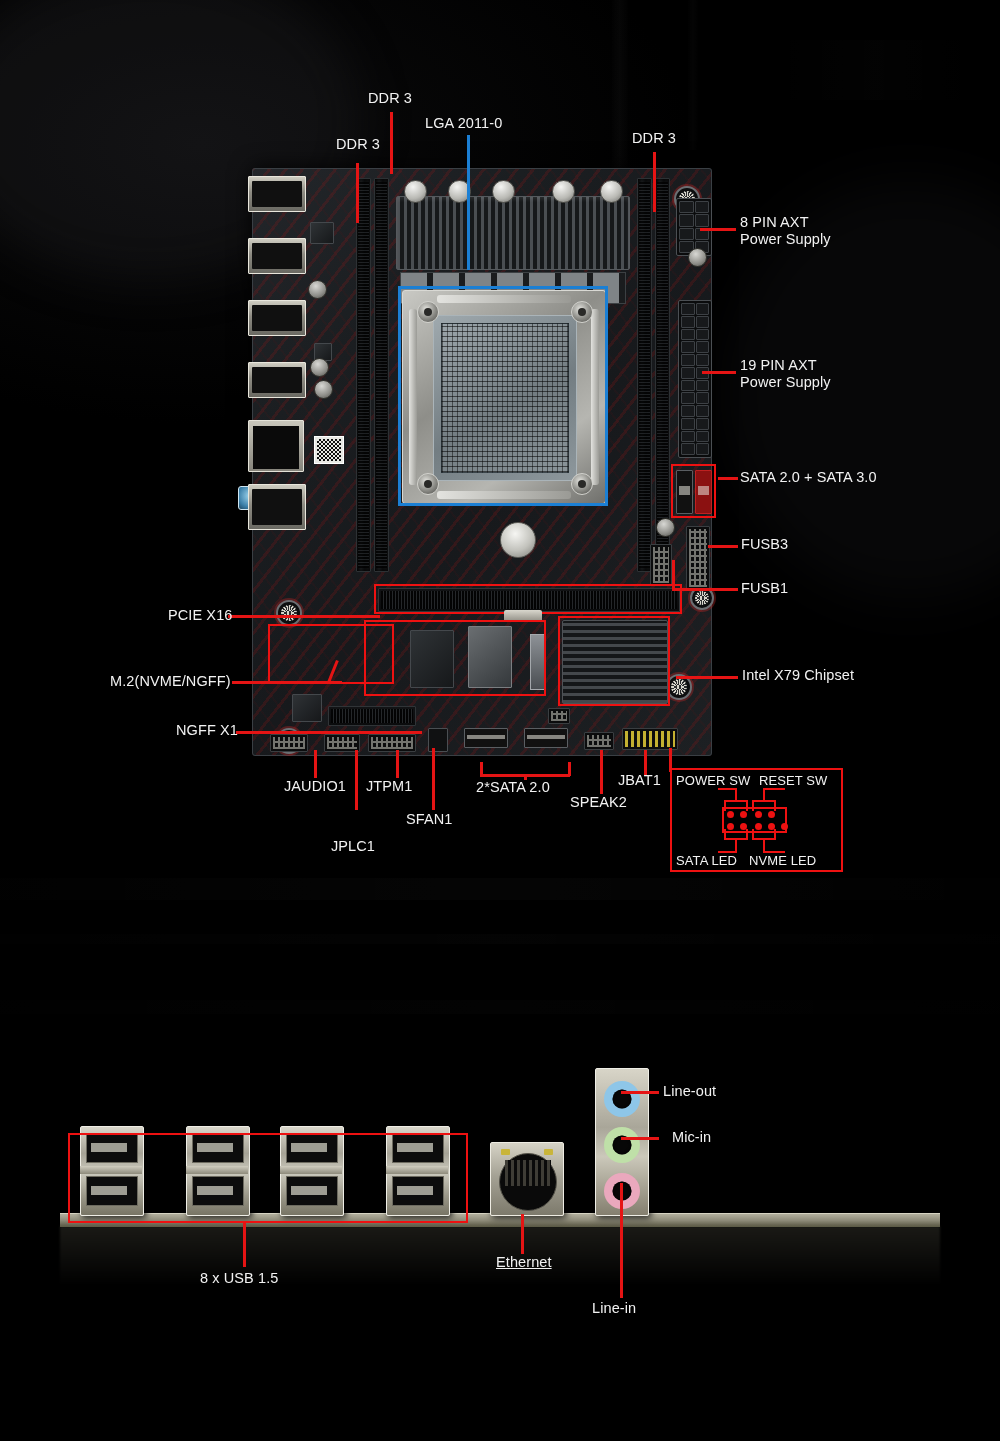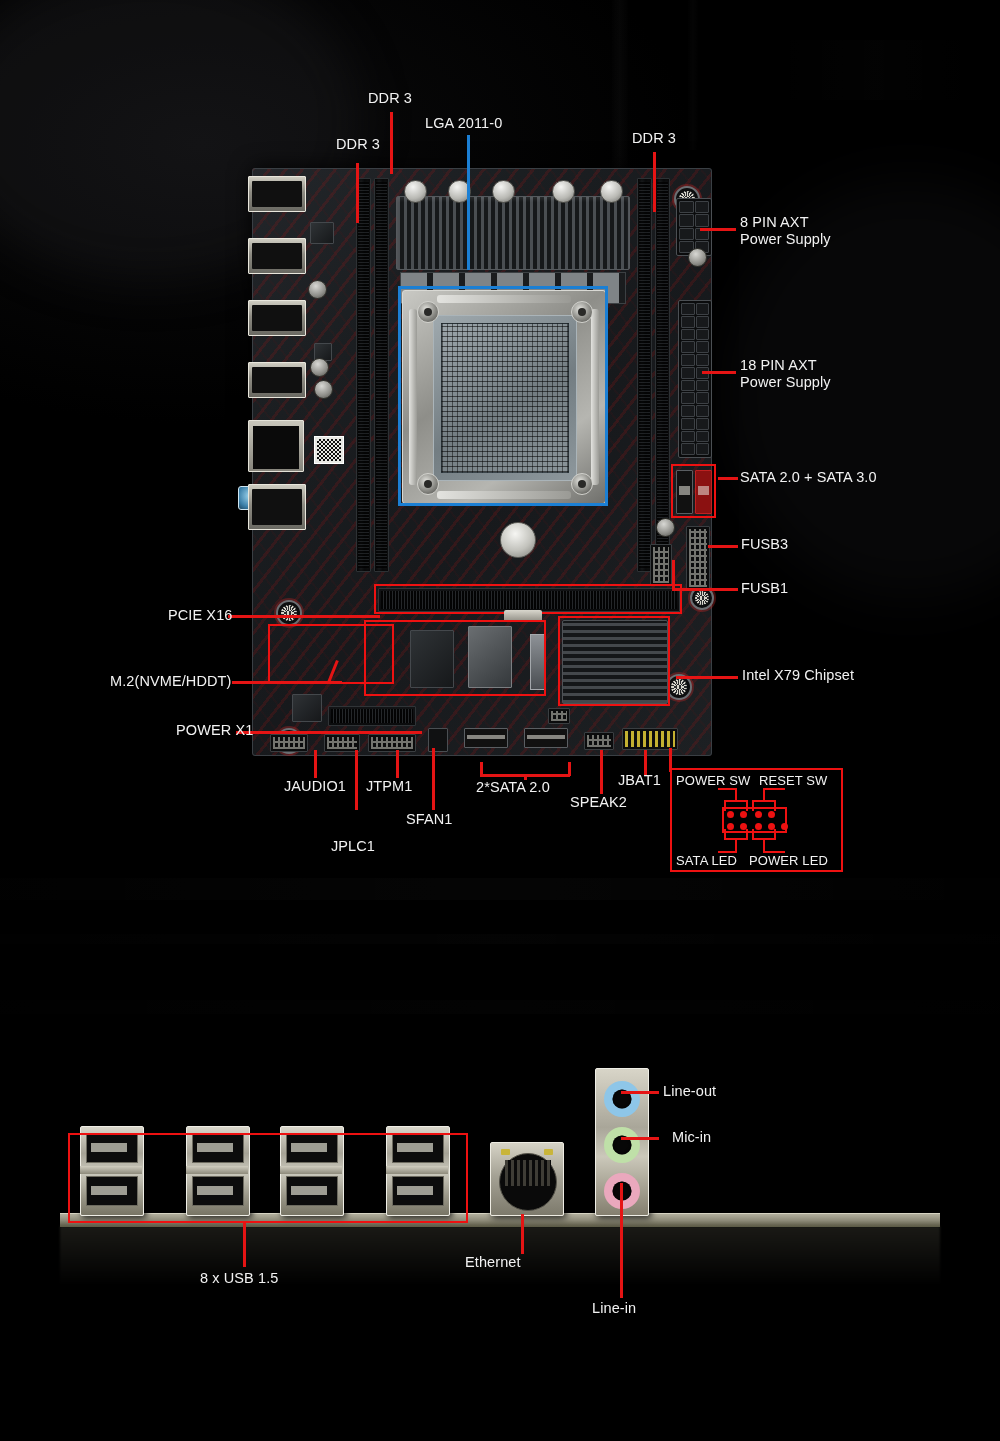--- a/index.html
+++ b/index.html
@@ -332,21 +332,21 @@
 <div class="lbl" style="left:632px;top:130px;">DDR 3</div>
 
 <div class="lead" style="left:700px;top:228px;width:36px;height:2.5px;"></div>
 <div class="lbl two" style="left:740px;top:214px;">
   <div>8 PIN AXT</div>
   <div>Power Supply</div>
 </div>
 
 <div class="lead" style="left:702px;top:371px;width:34px;height:2.5px;"></div>
 <div class="lbl two" style="left:740px;top:357px;">
-  <div>18 PIN AXT</div>
+  <div>19 PIN AXT</div>
   <div>Power Supply</div>
 </div>
 
 <div class="lead" style="left:718px;top:477px;width:20px;height:2.5px;"></div>
 <div class="lbl" style="left:740px;top:469px;">SATA 2.0 + SATA 3.0</div>
 
 <div class="lead" style="left:708px;top:545px;width:30px;height:2.5px;"></div>
 <div class="lbl" style="left:741px;top:536px;">FUSB3</div>
 
 <div class="lead" style="left:672px;top:560px;width:2.5px;height:29px;"></div>
@@ -354,24 +354,24 @@
 <div class="lbl" style="left:741px;top:580px;">FUSB1</div>
 
 <div class="lead" style="left:676px;top:676px;width:62px;height:2.5px;"></div>
 <div class="lbl" style="left:742px;top:667px;">Intel X79 Chipset</div>
 
 <div class="lead" style="left:228px;top:615px;width:152px;height:2.5px;"></div>
 <div class="lbl" style="left:168px;top:607px;">PCIE X16</div>
 
 <div class="lead" style="left:232px;top:681px;width:110px;height:2.5px;"></div>
 <div class="lead" style="left:336px;top:660px;width:2.5px;height:24px;transform:rotate(22deg);transform-origin:top left;"></div>
-<div class="lbl" style="left:110px;top:673px;">M.2(NVME/HDDT)</div>
+<div class="lbl" style="left:110px;top:673px;">M.2(NVME/NGFF)</div>
 
 <div class="lead" style="left:236px;top:731px;width:186px;height:2.5px;"></div>
-<div class="lbl" style="left:176px;top:722px;">POWER X1</div>
+<div class="lbl" style="left:176px;top:722px;">NGFF X1</div>
 
 <div class="lead" style="left:314px;top:750px;width:2.5px;height:28px;"></div>
 <div class="lbl" style="left:284px;top:778px;">JAUDIO1</div>
 
 <div class="lead" style="left:355px;top:750px;width:2.5px;height:60px;"></div>
 <div class="lbl" style="left:331px;top:838px;">JPLC1</div>
 
 <div class="lead" style="left:396px;top:750px;width:2.5px;height:28px;"></div>
 <div class="lbl" style="left:366px;top:778px;">JTPM1</div>
 
@@ -391,21 +391,21 @@
 <div class="lbl" style="left:618px;top:772px;">JBAT1</div>
 
 <div class="lead" style="left:669px;top:748px;width:2.5px;height:24px;"></div>
 
 <div id="fp">
   <div class="fpOut" style="left:0;top:0;width:173px;height:104px;"></div>
 
   <div class="lbl" style="left:6px;top:5px;font-size:13px;">POWER SW</div>
   <div class="lbl" style="left:89px;top:5px;font-size:13px;">RESET SW</div>
   <div class="lbl" style="left:6px;top:85px;font-size:13px;">SATA LED</div>
-  <div class="lbl" style="left:79px;top:85px;font-size:13px;">POWER LED</div>
+  <div class="lbl" style="left:79px;top:85px;font-size:13px;">NVME LED</div>
 
   <div class="fpOut" style="left:52px;top:39px;width:65px;height:26px;"></div>
 
   <div class="fpPins" style="left:0;top:0;">
     <div class="pin" style="left:57px;top:43px;"></div>
     <div class="pin" style="left:70px;top:43px;"></div>
     <div class="pin" style="left:85px;top:43px;"></div>
     <div class="pin" style="left:98px;top:43px;"></div>
     <div class="pin" style="left:57px;top:55px;"></div>
     <div class="pin" style="left:70px;top:55px;"></div>
@@ -462,21 +462,21 @@
 <div class="box" style="left:68px;top:1133px;width:400px;height:90px;"></div>
 <div class="lead" style="left:243px;top:1223px;width:2.5px;height:44px;"></div>
 <div class="lbl" style="left:200px;top:1270px;">8 x USB 1.5</div>
 
 <div class="rjBig">
   <div class="jack"></div>
   <div class="led" style="left:10px;"></div>
   <div class="led" style="left:53px;"></div>
 </div>
 <div class="lead" style="left:521px;top:1214px;width:2.5px;height:40px;"></div>
-<div class="lbl" style="left:465px;top:1254px;">Ethernet</div>
+<div class="lbl" style="left:496px;top:1254px;text-decoration:underline;">Ethernet</div>
 
 <div class="audStack">
   <div class="jack" style="top:12px;background:#8ec6e8;">
     <div class="hole"></div>
   </div>
   <div class="jack" style="top:58px;background:#bfe0a8;">
     <div class="hole"></div>
   </div>
   <div class="jack" style="top:104px;background:#eaa8bd;">
     <div class="hole"></div>

